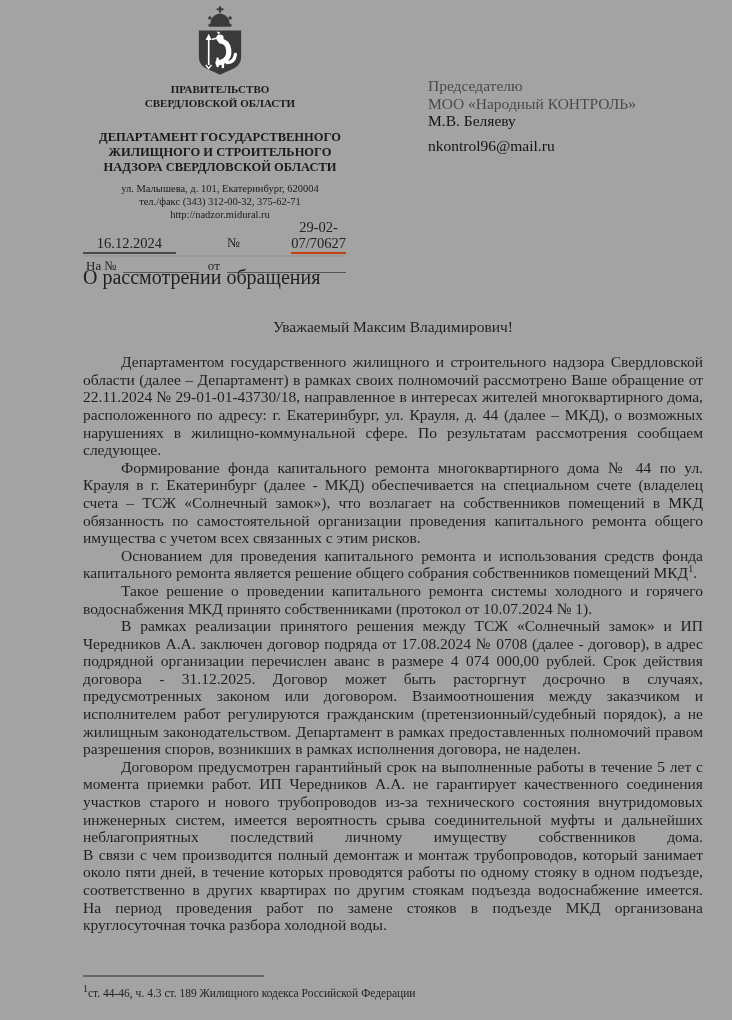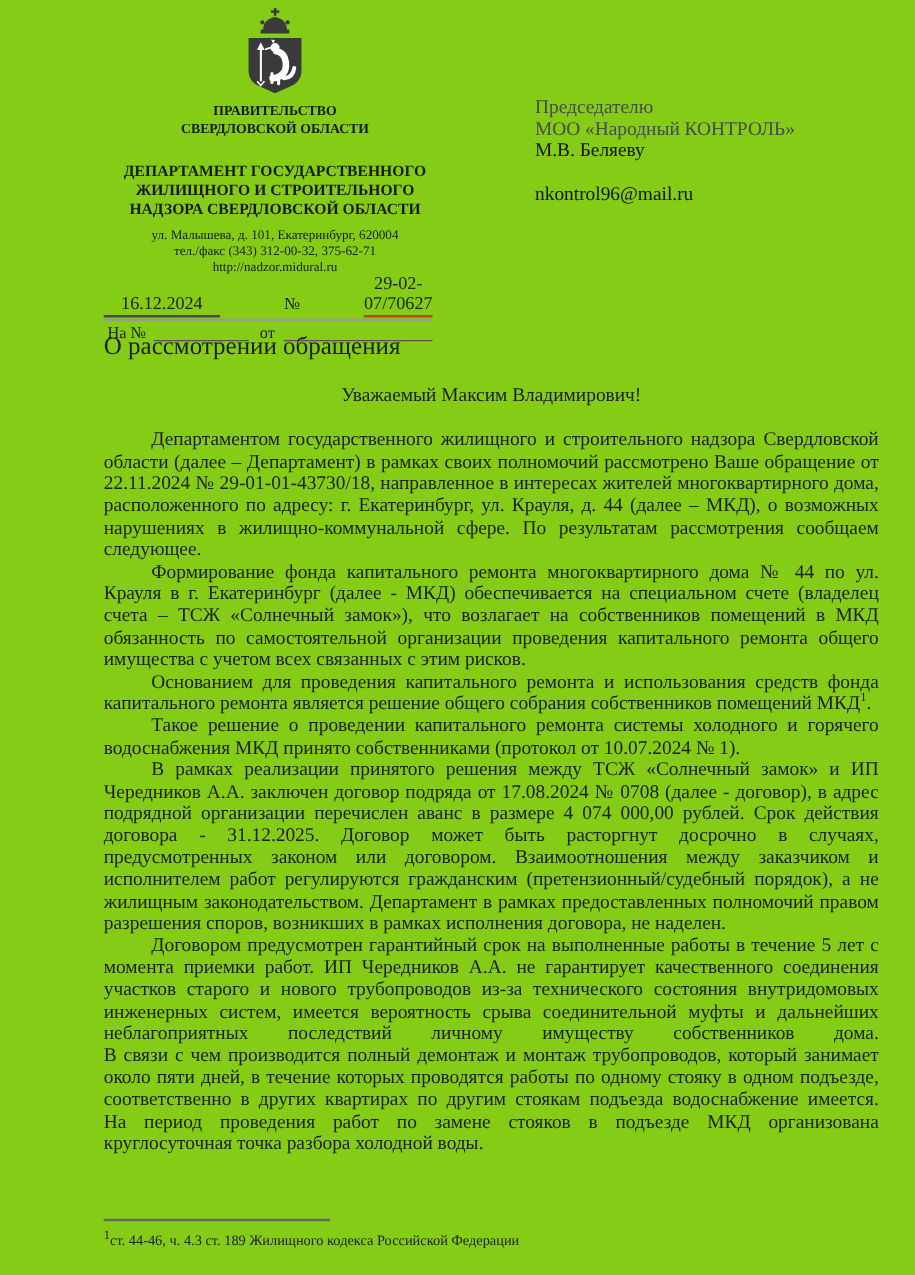--- a/index.html
+++ b/index.html
@@ -1,51 +1,51 @@
 <!DOCTYPE html>
 <html lang="ru"><head>
 <meta charset="utf-8">
 <style>
   html, body { margin:0; padding:0; background:#ffffff; }
   .page {
-    position:relative; width:732px; height:1020px; background:#84cc16;
+    position:relative; width:732px; height:1020px; background:#a3a3a3;
     color:#1f1f1f; font-family:"Liberation Serif","DejaVu Serif",serif;
     overflow:hidden;
   }
 
   
   .letterhead { position:absolute; left:85px; top:6px; width:270px; text-align:center; color:#1a1a1a; }
   .emblem { display:block; margin:0 auto; }
   .gov   { font-weight:bold; font-size:11px;   line-height:13.5px; margin-top:7px; }
   .dept  { font-weight:bold; font-size:12.5px; line-height:15px;   margin-top:20px; }
   .laddr { font-size:10.5px; line-height:13px; margin-top:7px; }
   .laddr .web { color:#1a1a1a; text-decoration:none; }
 
   
   .addressee { position:absolute; left:428px; top:77px; width:300px; font-size:15.5px; line-height:17.5px; }
   .addressee .role  { color:#4a4a4a; }
   .addressee .name  { color:#141414; }
-  .addressee .email { margin-top:17px; color:#141414;font-family:Liberation Serif, serif; }
+  .addressee .email { margin-top:7px; color:#141414;font-family:Liberation Serif, serif; }
 
   
   .ref { position:absolute; left:83px; top:219px; width:263px; color:#222; }
   .ref-row1 { display:flex; align-items:flex-end; font-size:14.5px; line-height:16px;gap:46px; }
   .ref-date   { width:128px; text-align:center; border-bottom:2px solid #4a4a4a; padding-bottom:1px; }
   .ref-nosign { width:32px;  text-align:center; font-size:13.5px; padding-bottom:3px; }
   .ref-number { flex:1;      text-align:center; border-bottom:2px solid #c2410c; padding-bottom:1px; }
   .ref-hr   { border:0; border-top:2px solid #9a9a9a; margin:1px 0 0 0; }
   .ref-row2 { display:flex; align-items:flex-end; margin-top:1px; font-size:13px; line-height:15px; }
   .ref-onno   { padding:0 6px 0 3px; }
   .ref-line-a { width:76px; height:14px; border-bottom:1.5px solid #555; margin-right:9px; }
   .ref-ot     { padding-right:7px; }
   .ref-line-b { flex:1; height:14px; border-bottom:1.5px solid #555; }
 
   
   .subject { position:absolute; left:83px; top:266px; font-size:20px; }
-  .body-text { position:absolute; left:83px; top:308px; width:620px;
+  .body-text { position:absolute; left:83px; top:318px; width:620px;
                font-size:15.5px; line-height:17.6px; text-align:justify; }
   .salutation { text-align:center; margin:0 0 17.6px 0; }
   .para { margin:0; text-indent:38px; }
   .para.no-indent { text-indent:0; }
   .para.stretch { text-align-last:justify; }
   .body-text sup { font-size:10px; line-height:0; }
 
   
   .footnote { position:absolute; left:83px; top:975px; width:620px; }
   .fn-divider { width:181px; border:0; border-top:2px solid #666; margin:0; }

